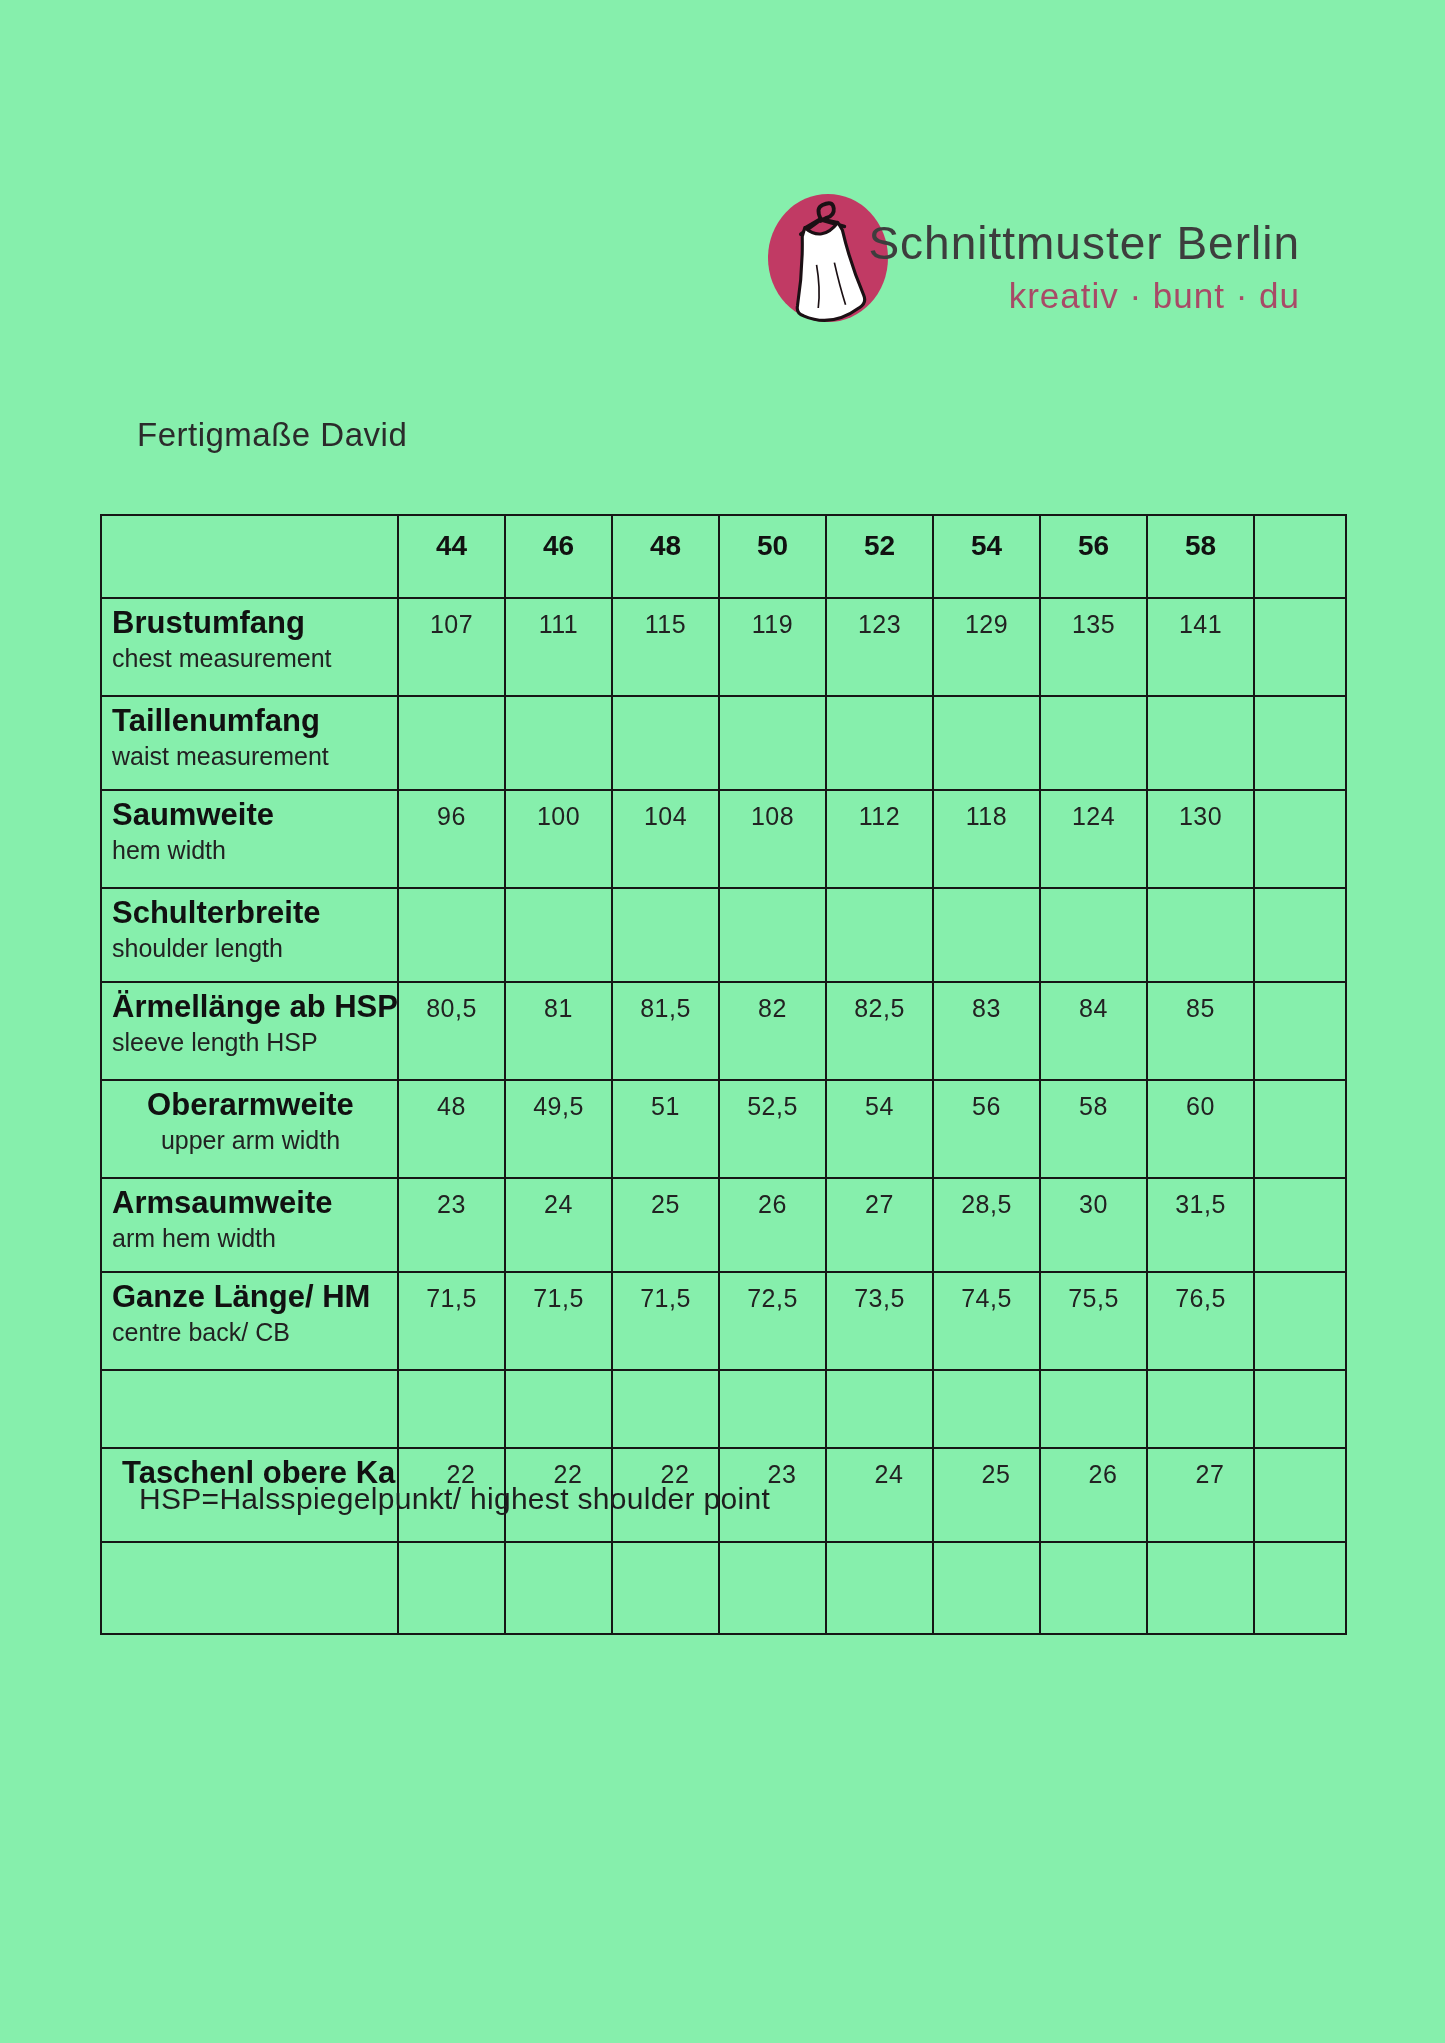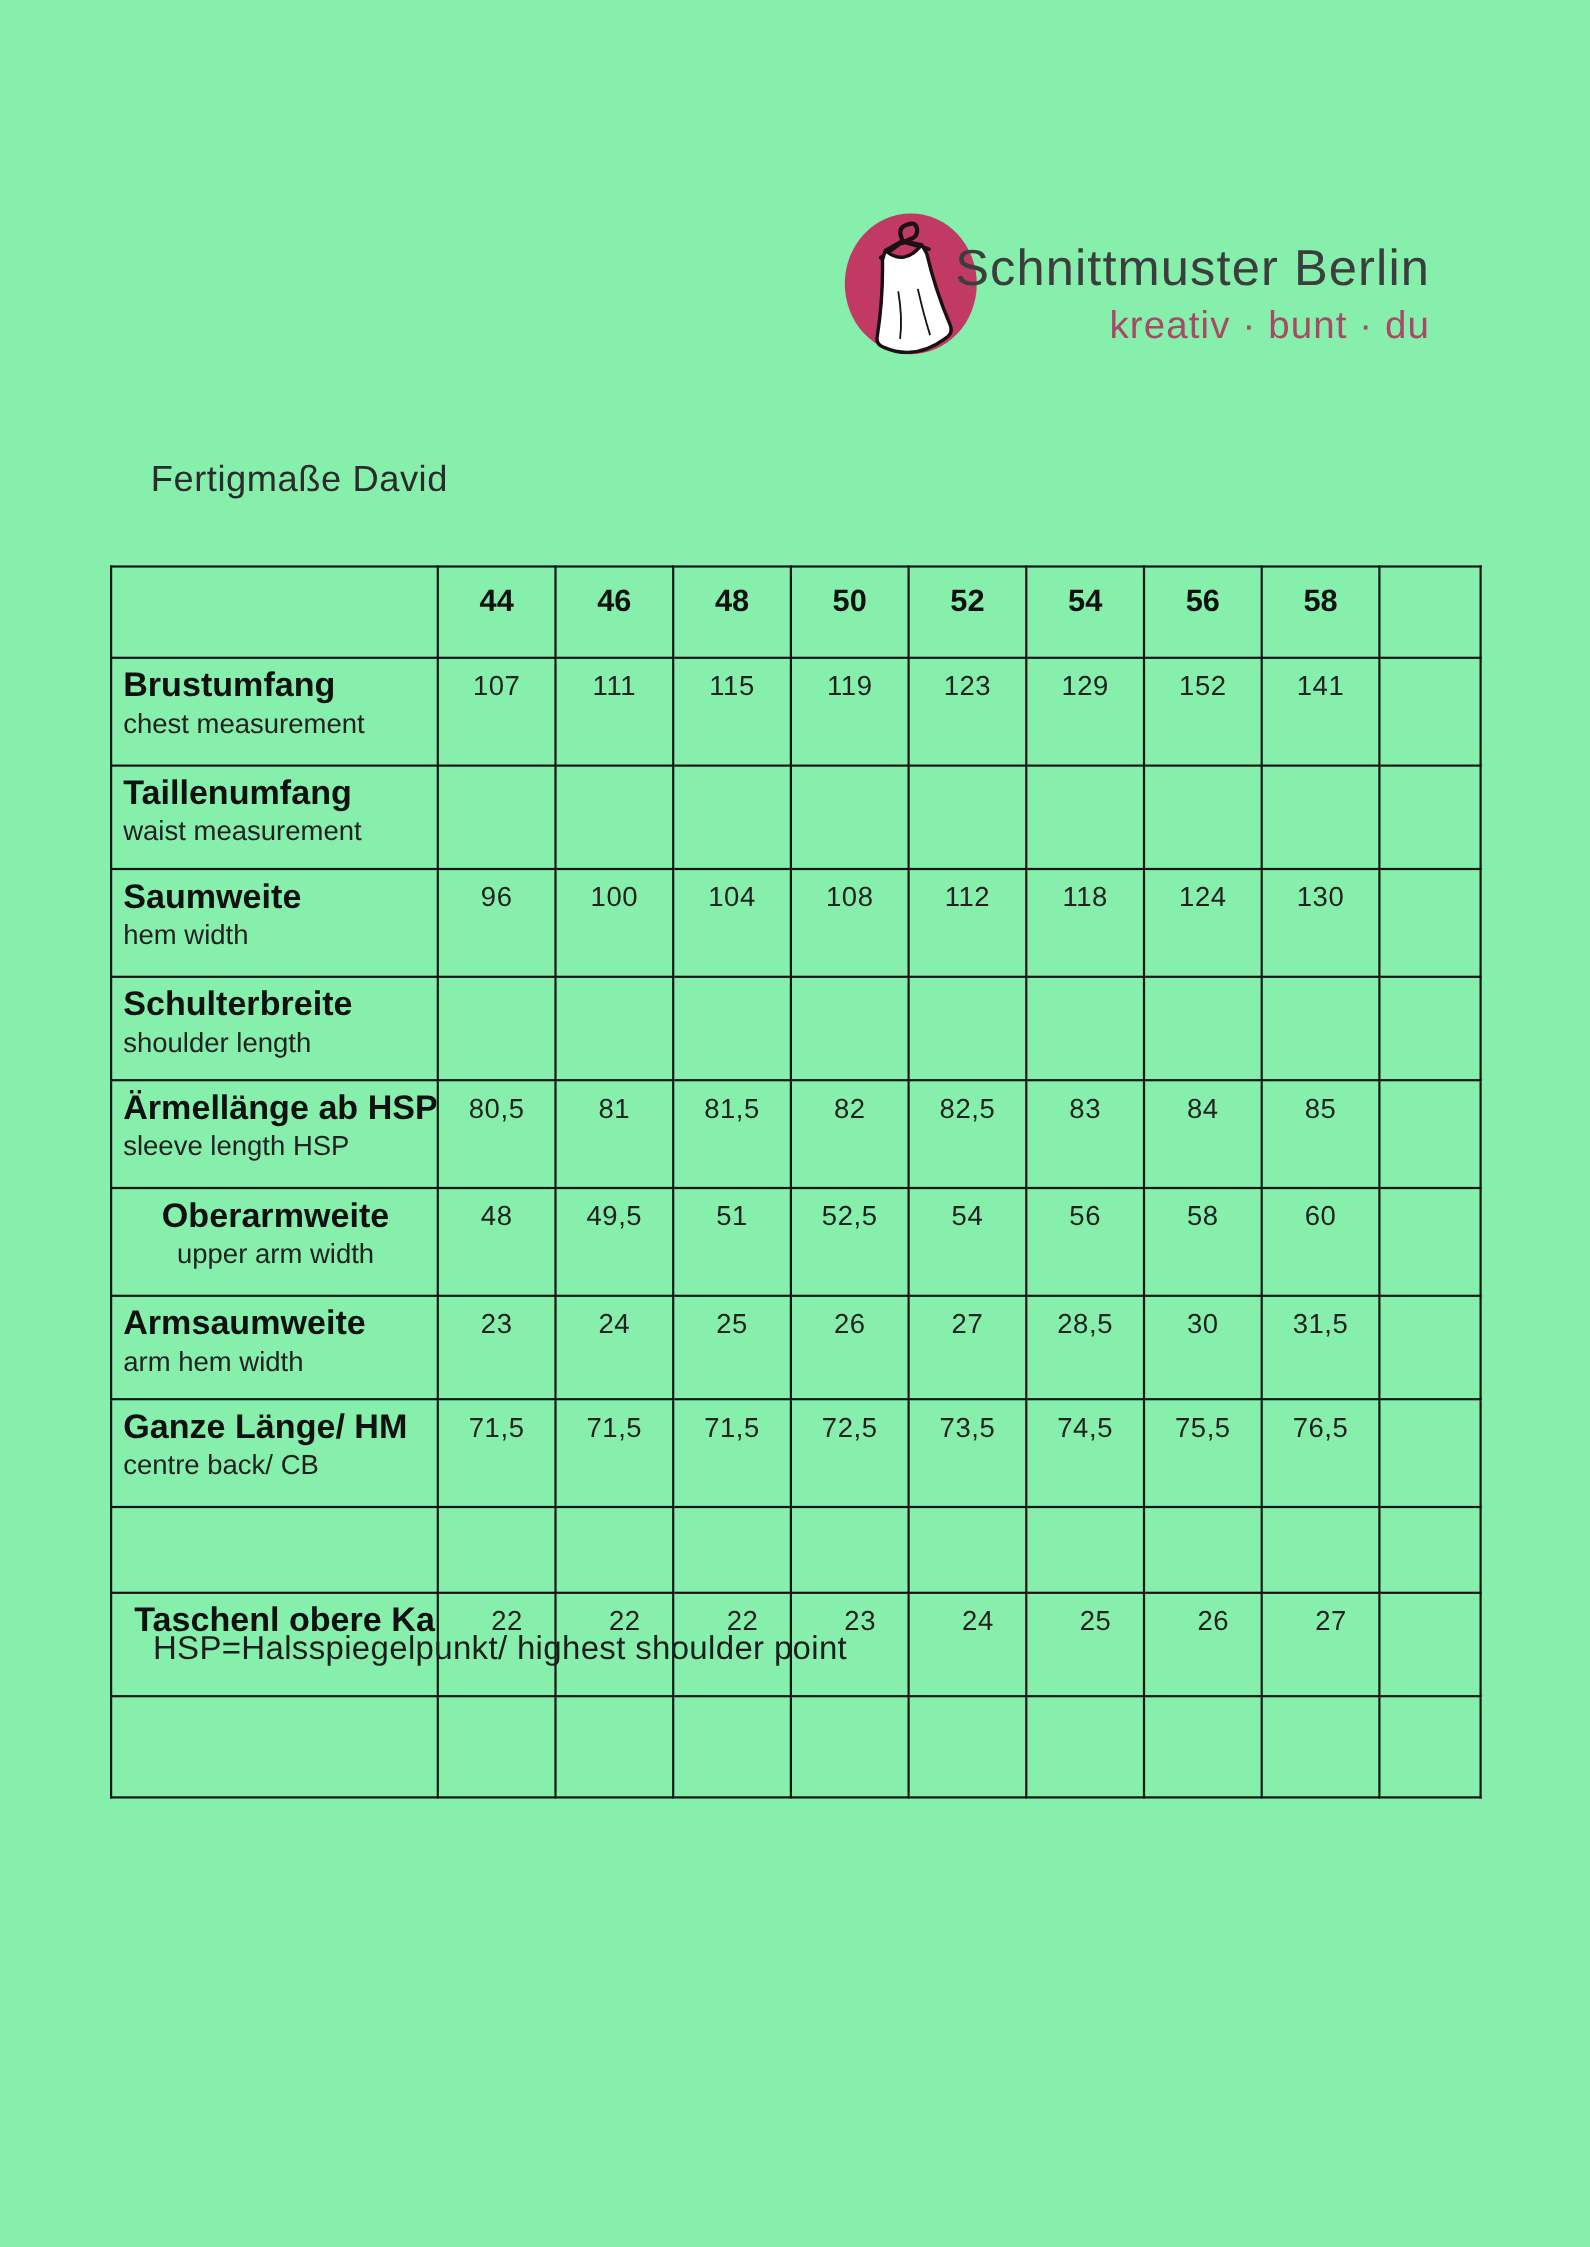--- a/index.html
+++ b/index.html
@@ -126,21 +126,21 @@
           <td class="lbl">
       <div class="de">Brustumfang</div>
       <div class="en">chest measurement</div>
     </td>
           <td class="val">107</td>
           <td class="val">111</td>
           <td class="val">115</td>
           <td class="val">119</td>
           <td class="val">123</td>
           <td class="val">129</td>
-          <td class="val">152</td>
+          <td class="val">135</td>
           <td class="val">141</td>
           <td class="val"></td>
         </tr>
         <tr class="r1">
           <td class="lbl">
       <div class="de">Taillenumfang</div>
       <div class="en">waist measurement</div>
     </td>
           <td class="val"></td>
           <td class="val"></td>

